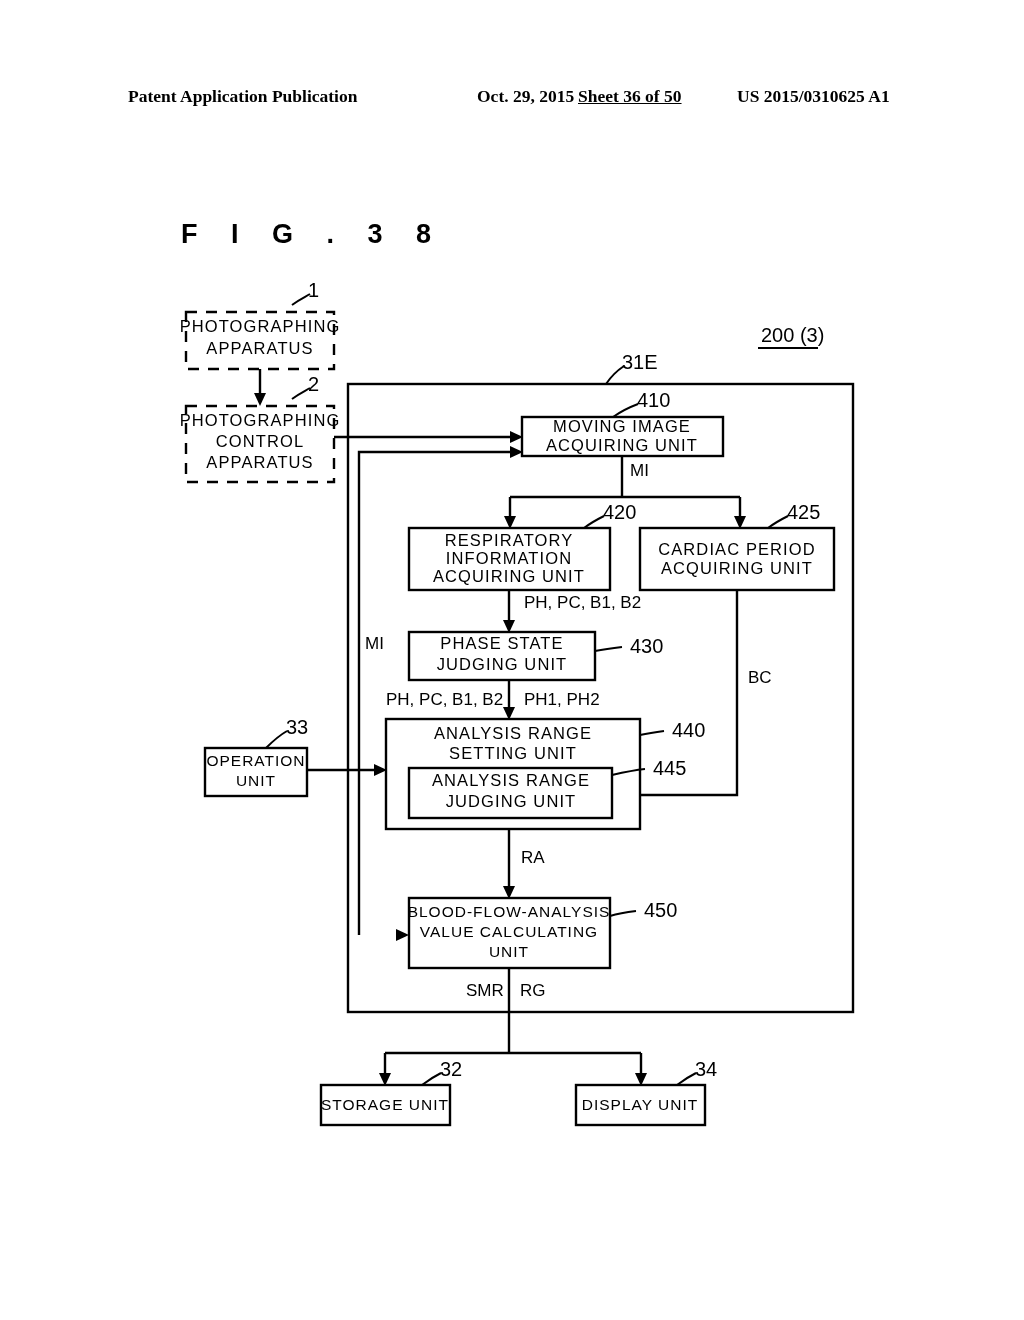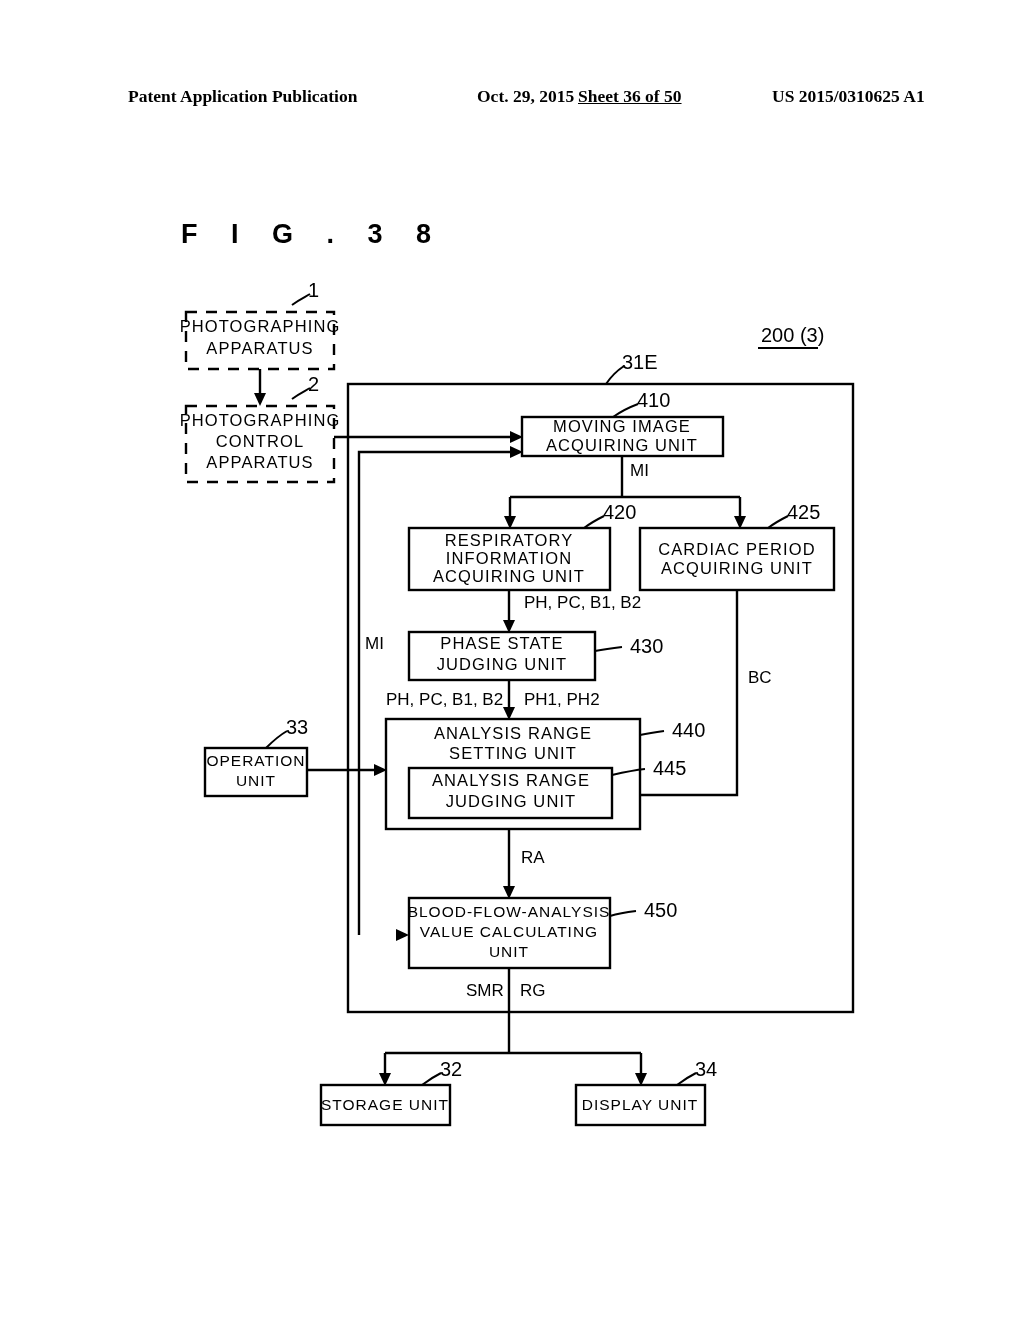--- a/index.html
+++ b/index.html
@@ -29,21 +29,21 @@
     height: 26px;
     font-family: "Liberation Serif", serif;
     font-weight: bold;
     font-size: 17.5px;
     white-space: nowrap;
   }
   .pub-header span { position: absolute; top: 0; }
   .hdr-pub   { left: 128px; }
   .hdr-date  { left: 449px; margin-left: 28px; }
   .hdr-sheet { left: 578px; text-decoration: underline; }
-  .hdr-num   { left: 772px; }
+  .hdr-num   { left: 737px; }
 
   
   .fig-title {
     position: absolute;
     top: 219px;
     left: 181px;
     font-family: "Liberation Sans", sans-serif;
     font-size: 27px;
     font-weight: bold;
     letter-spacing: 13px;

